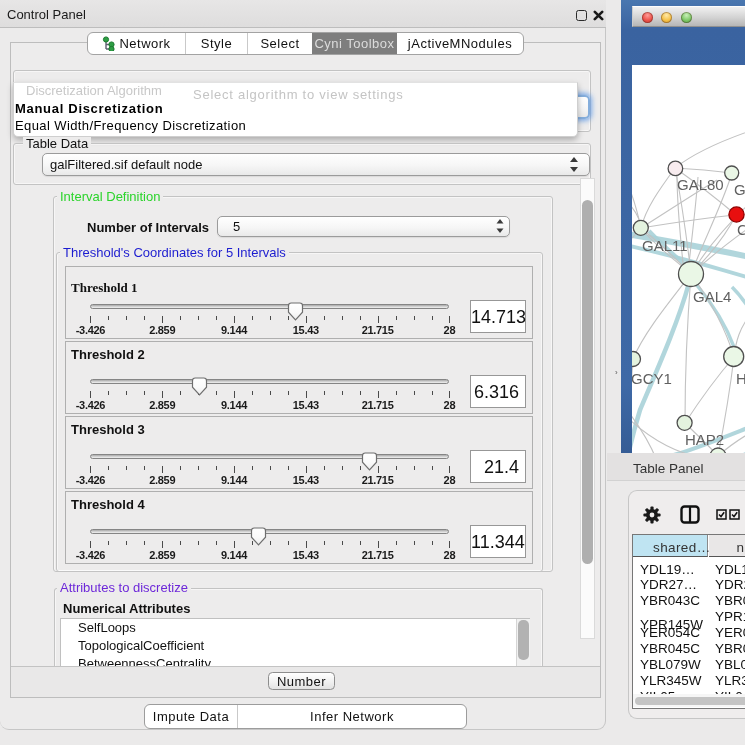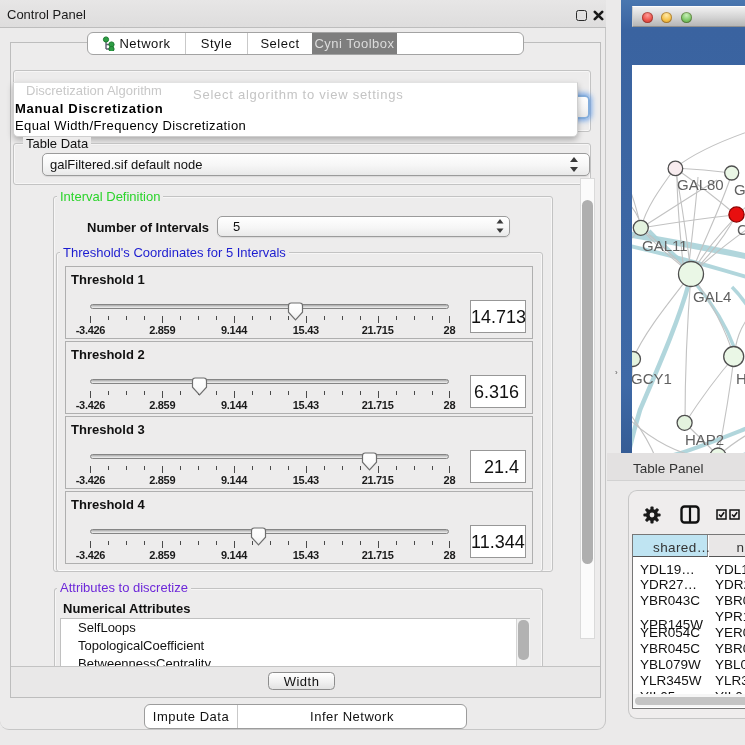--- a/index.html
+++ b/index.html
@@ -25,20 +25,21 @@
         <line x1="4" y1="5" x2="4" y2="13" stroke="#5E5E72" stroke-width="1.4"></line>
         <line x1="4" y1="8.5" x2="9" y2="8.5" stroke="#5E5E72" stroke-width="1.4"></line>
         <line x1="4" y1="13" x2="9" y2="13" stroke="#5E5E72" stroke-width="1.4"></line>
         <circle cx="4" cy="3.5" r="2.6" fill="#2E9E44" stroke="#1C7A30" stroke-width="1"></circle>
         <circle cx="9.5" cy="8.5" r="2.6" fill="#2E9E44" stroke="#1C7A30" stroke-width="1"></circle>
         <circle cx="9.5" cy="13" r="2.6" fill="#2E9E44" stroke="#1C7A30" stroke-width="1"></circle>
       </svg>Network</div>
 <div style="width:62px;display:flex;align-items:center;justify-content:center;border-right:1px solid #C9C9C9;">Style</div>
 <div style="width:64px;display:flex;align-items:center;justify-content:center;">Select</div>
 <div style="width:85px;display:flex;align-items:center;justify-content:center;background:#7E7E7E;color:#DCDCDC;">Cyni Toolbox</div>
+<div style="flex:1;display:flex;align-items:center;justify-content:center;">jActiveMNodules</div>
 </div>
 <div class="abs" style="left:10px;top:42px;width:591px;height:656px;border:1px solid #BDBDBD;background:#EDECEC;"></div>
 <div class="gbox" style="left:13px;top:70px;width:578px;height:62px;"></div>
 <div class="combo" style="left:42px;top:95px;width:548px;height:24px;border:2px solid #85AEDC;box-shadow:0 0 5px 2px rgba(90,150,230,0.75);"></div>
 <div class="abs" style="left:13px;top:82px;width:565px;height:55px;background:#FFFFFF;border:1px solid #CFCFCF;border-top:1px solid #E2E2E2;border-radius:0 0 5px 5px;box-shadow:0 3px 6px rgba(0,0,0,0.28);"></div>
 <div class="abs" style="left:26px;top:83px;color:#C8C8C8;font-size:13px;">Discretization Algorithm</div>
 <div class="abs" style="left:193px;top:87px;color:#C4C4C4;font-size:13px;letter-spacing:0.75px;">Select algorithm to view settings</div>
 <div class="abs" style="left:15px;top:101px;font-weight:bold;font-size:13px;color:#000;letter-spacing:0.7px;">Manual Discretization</div>
 <div class="abs" style="left:15px;top:118px;font-size:13px;color:#000;letter-spacing:0.4px;">Equal Width/Frequency Discretization</div>
 <div class="gbox" style="left:13px;top:143px;width:578px;height:42px;"></div>
@@ -54,21 +55,21 @@
 <div class="abs" style="left:87px;top:220px;font-weight:bold;">Number of Intervals</div>
 <div class="combo" style="left:217px;top:216px;width:293px;height:21px;"></div>
 <div class="abs" style="left:233px;top:219px;">5</div>
 <svg class="abs" style="left:495px;top:219px;" width="10" height="15">
     <path d="M5,0 L8.5,4.5 L1.5,4.5 Z" fill="#3A3A3A"></path>
     <path d="M5,14 L8.5,9.5 L1.5,9.5 Z" fill="#3A3A3A"></path>
   </svg>
 <div class="gbox" style="left:56px;top:252px;width:487px;height:320px;"></div>
 <div class="glabel" style="left:60px;top:246px;color:#1C1CD0;">Threshold's Coordinates for 5 Intervals</div>
 <div class="abs" style="left:65px;top:266px;width:468px;height:73px;border:1px solid #AFAFAF;background:#EDECEC;"></div>
-<div class="abs" style="left:71px;top:272px;font-weight:bold;">Threshold 1</div>
+<div class="abs" style="left:71px;top:280px;font-weight:bold;font-family:Liberation Serif, serif;">Threshold 1</div>
 <div class="abs" style="left:90px;top:304px;width:359px;height:5px;border:1px solid #858585;border-radius:2.5px;background:linear-gradient(#A8A8A8,#D8D8D8 60%,#F0F0F0);"></div>
 <div class="abs" style="left:90.4px;top:316px;width:1px;height:6.5px;background:#4A4A4A;"></div>
 <div class="abs" style="left:108.4px;top:316px;width:1px;height:3.5px;background:#4A4A4A;"></div>
 <div class="abs" style="left:126.3px;top:316px;width:1px;height:3.5px;background:#4A4A4A;"></div>
 <div class="abs" style="left:144.2px;top:316px;width:1px;height:3.5px;background:#4A4A4A;"></div>
 <div class="abs" style="left:162.2px;top:316px;width:1px;height:6.5px;background:#4A4A4A;"></div>
 <div class="abs" style="left:180.2px;top:316px;width:1px;height:3.5px;background:#4A4A4A;"></div>
 <div class="abs" style="left:198.1px;top:316px;width:1px;height:3.5px;background:#4A4A4A;"></div>
 <div class="abs" style="left:216.1px;top:316px;width:1px;height:3.5px;background:#4A4A4A;"></div>
 <div class="abs" style="left:234.0px;top:316px;width:1px;height:6.5px;background:#4A4A4A;"></div>
@@ -227,21 +228,21 @@
 <div class="gbox" style="left:54px;top:588px;width:489px;height:80px;border-bottom:none;border-radius:3px 3px 0 0;"></div>
 <div class="glabel" style="left:57px;top:581px;color:#6d28d9;">Attributes to discretize</div>
 <div class="abs" style="left:55px;top:601px;font-weight:bold;padding-left:8px;">Numerical Attributes</div>
 <div class="abs" style="left:60px;top:618px;width:470px;height:48px;background:#FFFFFF;border:1px solid #C0C0C0;border-bottom:none;"></div>
 <div class="abs" style="left:78px;top:620px;">SelfLoops</div>
 <div class="abs" style="left:78px;top:638px;">TopologicalCoefficient</div>
 <div class="abs" style="left:78px;top:656px;height:10px;overflow:hidden;">BetweennessCentrality</div>
 <div class="abs" style="left:516px;top:619px;width:14px;height:47px;background:#F1F1F1;border-left:1px solid #D5D5D5;"></div>
 <div class="abs" style="left:517.5px;top:620px;width:11px;height:40px;background:#B2B2B2;border-radius:5px;"></div>
 <div class="abs" style="left:11px;top:666px;width:589px;height:31px;background:#E9E8E8;border-top:1px solid #C3C3C3;"></div>
-<div class="abs" style="left:268px;top:672px;width:67px;height:18px;border:1px solid #8D8D8D;border-radius:4.5px;background:linear-gradient(#FFFFFF,#EFEFEF 60%,#E2E2E2);text-align:center;line-height:17px;letter-spacing:0.5px;">Width</div>
+<div class="abs" style="left:268px;top:672px;width:67px;height:18px;border:1px solid #8D8D8D;border-radius:4.5px;background:linear-gradient(#FFFFFF,#EFEFEF 60%,#E2E2E2);text-align:center;line-height:17px;letter-spacing:0.5px;">Number</div>
 <div class="abs" style="left:580px;top:178px;width:15px;height:461px;background:#FBFBFB;border:1px solid #DADADA;"></div>
 <div class="abs" style="left:582px;top:200px;width:11px;height:364px;background:#AFAFAF;border-radius:5.5px;"></div>
 <div class="abs" style="left:144px;top:704px;width:323px;height:25px;background:#FFFFFF;border:1px solid #9C9C9C;border-radius:6px;overflow:hidden;display:flex;letter-spacing:0.5px;">
 <div style="width:93px;display:flex;align-items:center;justify-content:center;border-right:1px solid #C9C9C9;">Impute Data</div>
 <div style="flex:1;display:flex;align-items:center;justify-content:center;">Infer Network</div>
 </div>
 <div class="abs" style="left:615px;top:368px;width:5px;height:7px;color:#555;font-size:8px;">›</div>
 <div class="abs" style="left:621px;top:0;width:124px;height:453px;background:linear-gradient(#4A77B0,#3A63A0 30px,#3E69A6 85%,#355C95);"></div>
 <div class="abs" style="left:632px;top:6px;width:113px;height:21px;background:linear-gradient(#F1F1F1,#D3D3D3 55%,#B6B6B6);border-bottom:1px solid #909090;border-top:1px solid #FDFDFD;border-left:1px solid #CCC;"></div>
 <div class="abs" style="left:641.5px;top:11.5px;width:11px;height:11px;border-radius:50%;background:radial-gradient(circle at 50% 30%, #FF9D99 0%, #EC5048 55%, #C33B33 100%);box-shadow:inset 0 0 0 1px rgba(60,30,20,0.35);"></div>

